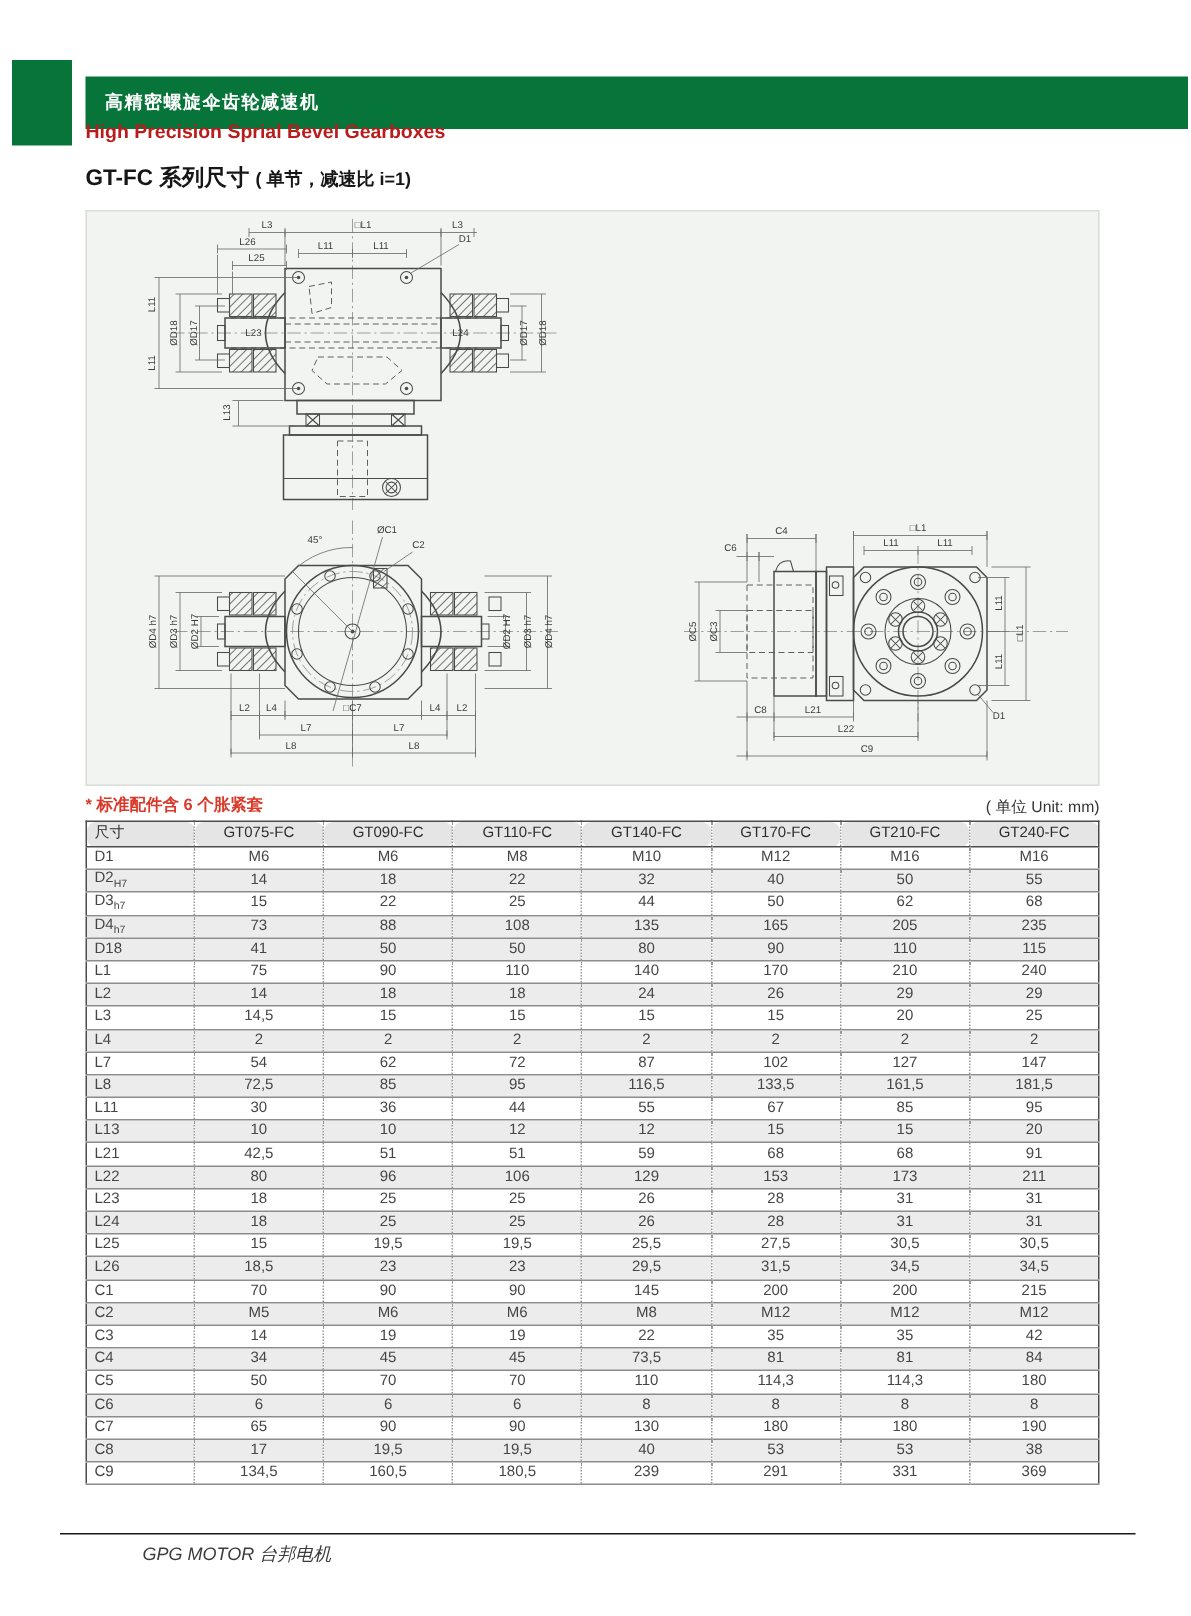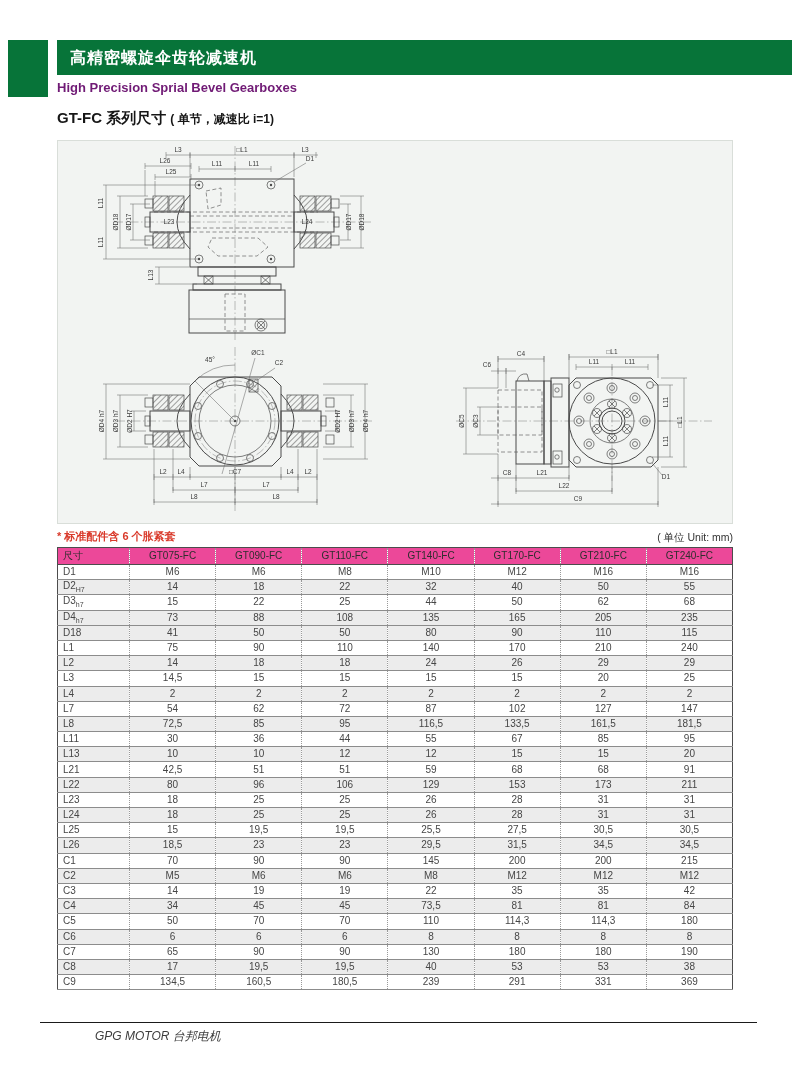--- a/index.html
+++ b/index.html
@@ -1,35 +1,35 @@
 <!DOCTYPE html>
 <html><head>
 <meta charset="utf-8">
 <style>
   html,body{margin:0;padding:0;}
   body{width:794px;height:1077px;position:relative;background:#fff;
        font-family:"Liberation Sans",sans-serif;overflow:hidden;}
   .abs{position:absolute;}
   .green-block{left:8px;top:40px;width:40px;height:57px;background:#077439;}
-  .green-bar{left:57px;top:40px;width:735px;height:35px;background:#077439;color:#fff;
-             font-size:16px;font-weight:bold;line-height:35px;padding-left:13px;
+  .green-bar{left:57px;top:51px;width:735px;height:35px;background:#077439;color:#fff;
+             font-size:12px;font-weight:bold;line-height:35px;padding-left:13px;
              box-sizing:border-box;letter-spacing:1px;}
-  .subtitle{left:57px;top:80px;font-size:13px;font-weight:bold;color:#701a75;text-align:center;}
+  .subtitle{left:57px;top:80px;font-size:13px;font-weight:bold;color:#b91c1c;text-align:center;}
   .section-title{left:57px;top:109px;font-size:15px;font-weight:bold;color:#161616;}
   .section-sub{font-size:12px;}
   .drawing-box{left:57px;top:140px;width:676px;height:384px;background:#f2f4f2;
                border:1px solid #d9ded9;box-sizing:border-box;}
   .footnote{left:57px;top:529px;font-size:11px;font-weight:bold;color:#d93a2b;}
   .unit-note{right:61px;top:531px;font-size:10.5px;color:#333;}
   table.dims{position:absolute;left:57px;top:547px;width:676px;border-collapse:collapse;
              table-layout:fixed;font-size:10px;color:#464646;
              border:1.5px solid #4c4c4c;}
   table.dims td{height:14.2px;padding:0 2px;text-align:center;line-height:1;overflow:hidden;}
   table.dims td + td{border-left:1px dotted #999;}
-  table.dims thead td{background:#ec4899;border-bottom:1.3px solid #4c4c4c;color:#2e2e2e;height:16px;}
+  table.dims thead td{background:#e5e5e5;border-bottom:1.3px solid #4c4c4c;color:#2e2e2e;height:16px;border-radius:6px;}
   table.dims tbody td{border-bottom:1px solid #8c8c8c;}
   table.dims tbody tr.alt{background:#ececec;}
   table.dims td.lbl{text-align:left;padding-left:5px;}
   table.dims sub{font-size:7px;}
   .footer-line{left:40px;top:1022px;width:717px;height:1px;background:#1a1a1a;}
   .footer-text{left:95px;top:1028px;font-size:12px;color:#3c3c3c;font-style:italic;}
   
   .s{stroke:#4a4a4a;stroke-width:1;fill:none}
   .s2{stroke:#4a4a4a;stroke-width:.7;fill:none}
   .hd{stroke:#5a5a5a;stroke-width:.65;fill:none;stroke-dasharray:4 2.5}

